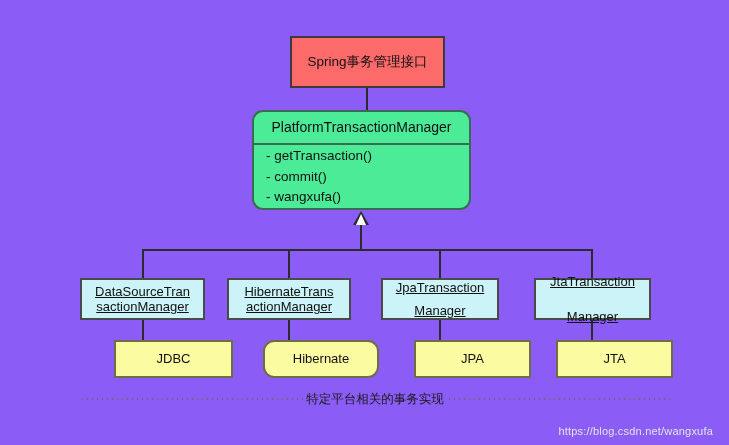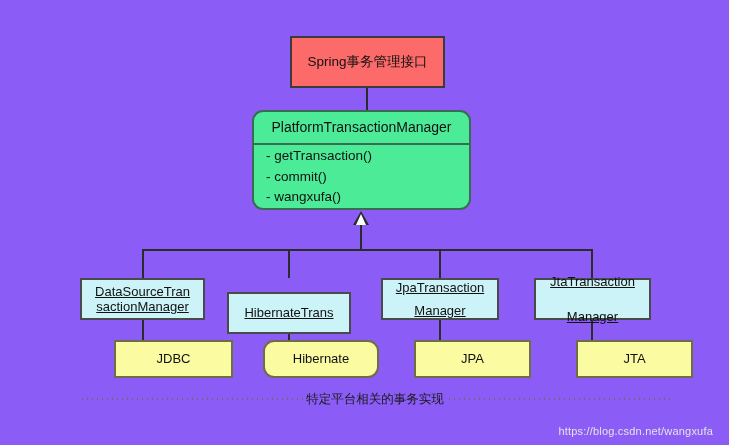--- a/index.html
+++ b/index.html
@@ -207,22 +207,23 @@
 
   <div class="conn conn-v" style="left:142px; top:249px; height:29px;"></div>
   <div class="conn conn-v" style="left:288px; top:249px; height:29px;"></div>
   <div class="conn conn-v" style="left:439px; top:249px; height:29px;"></div>
   <div class="conn conn-v" style="left:591px; top:249px; height:29px;"></div>
 
   <div class="node node-impl" style="left:80px; width:125px;">
     <span class="line">DataSourceTran</span>
     <span class="line">sactionManager</span>
   </div>
-  <div class="node node-impl" style="left:227px; width:124px;margin-top:14px;">
+  <div class="node node-impl" style="left:227px; width:124px;">
     <span class="line">HibernateTrans</span>
+    <span class="line">actionManager</span>
   </div>
   <div class="node node-impl" style="left:381px; width:118px;gap:7px;">
     <span class="line">JpaTransaction</span>
     <span class="line">Manager</span>
   </div>
   <div class="node node-impl" style="left:534px; width:117px;gap:20px;">
     <span class="line">JtaTransaction</span>
     <span class="line">Manager</span>
   </div>
 
@@ -233,21 +234,21 @@
 
   <div class="node node-platform" style="left:82px; width:119px;">
     <span>JDBC</span>
   </div>
   <div class="node node-platform" style="left:231px; width:116px;border-radius:11px;">
     <span>Hibernate</span>
   </div>
   <div class="node node-platform" style="left:382px; width:117px;">
     <span>JPA</span>
   </div>
-  <div class="node node-platform" style="left:544px; width:117px;">
+  <div class="node node-platform" style="left:524px; width:117px;">
     <span>JTA</span>
   </div>
 
   <div class="footer-band">
     <span class="dots"></span>
     <span class="footer-label">特定平台相关的事务实现</span>
     <span class="dots"></span>
   </div>
 
   <div class="watermark">https://blog.csdn.net/wangxufa</div>

